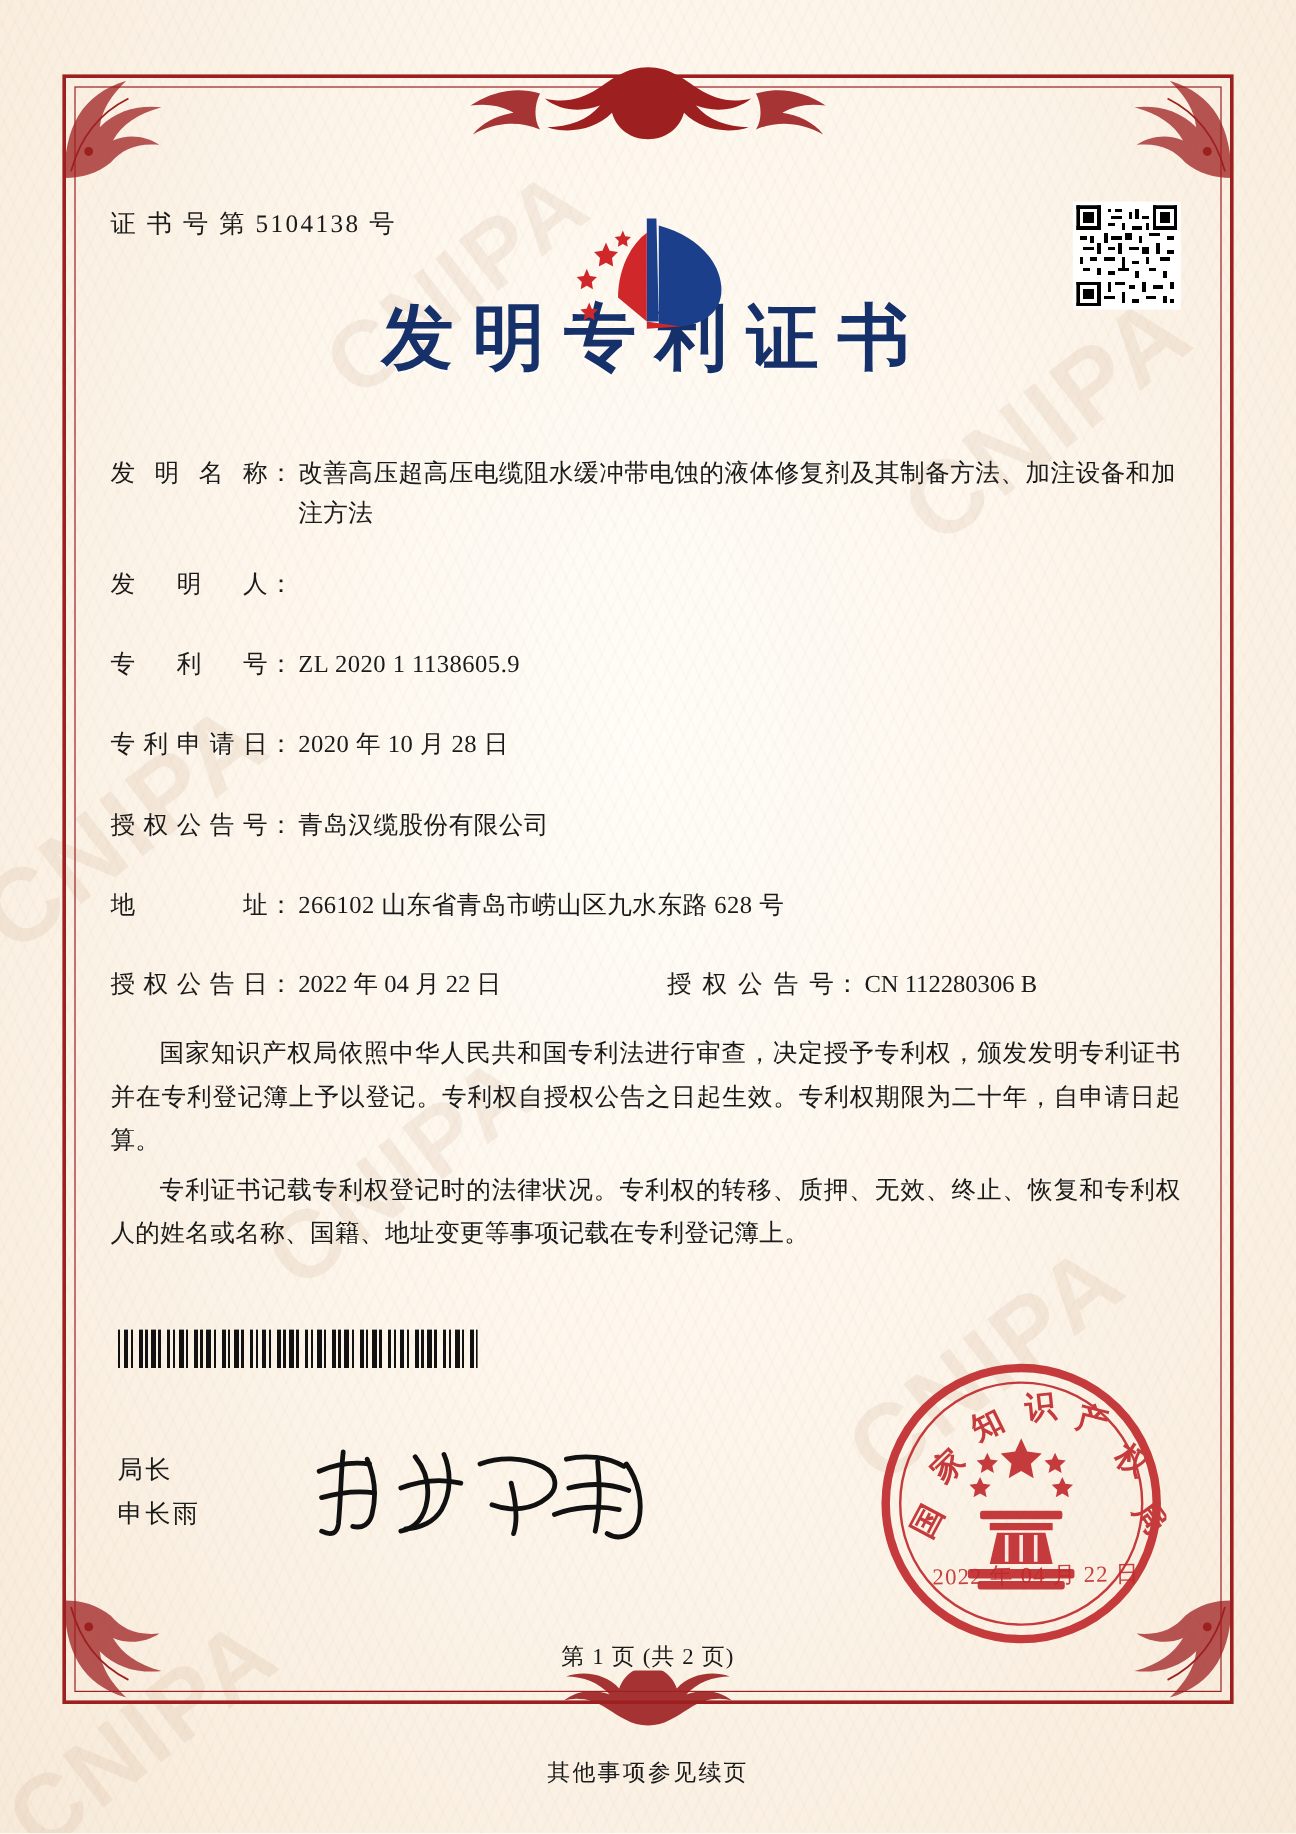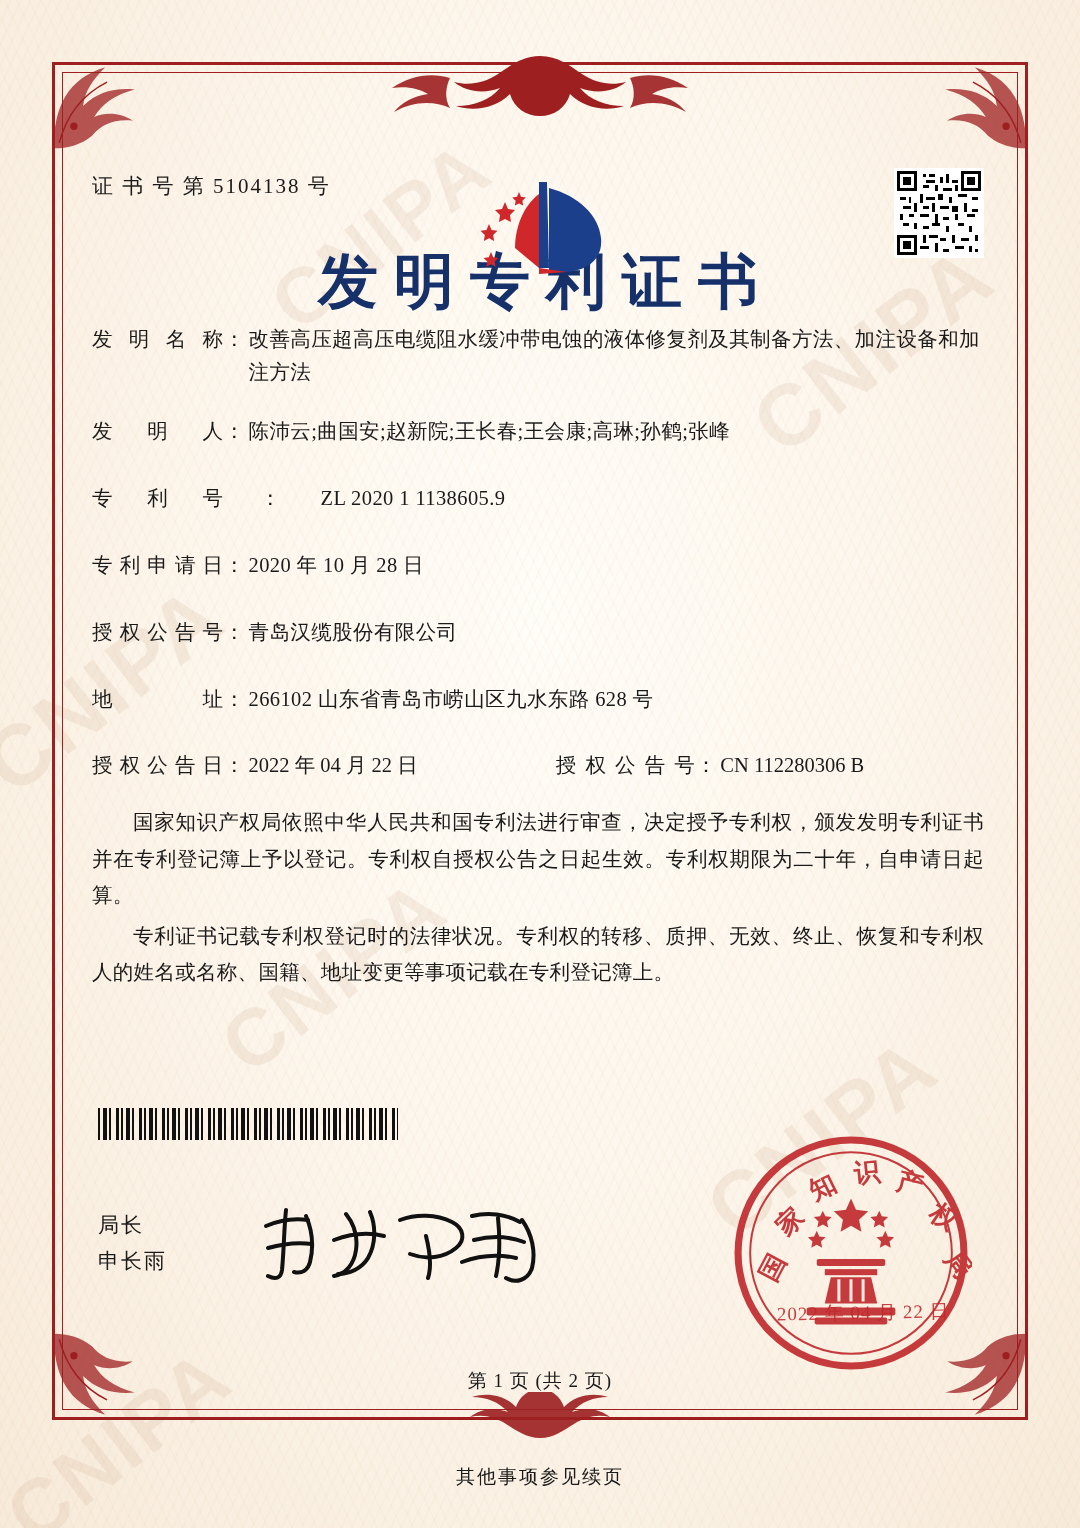--- a/index.html
+++ b/index.html
@@ -129,20 +129,21 @@
     font-size: 60px;
     font-weight: 700;
     letter-spacing: 16px;
     text-indent: 16px;
     color: #16306a;
     font-family: "DejaVu Serif", "Liberation Serif", serif;
     text-shadow: 0 1px 0 rgba(255,255,255,.7);
   }
 
   .fields {
+    margin-top: 56px;
     font-size: 20.5px;
     line-height: 1.6;
   }
   .field-row {
     display: flex;
     align-items: flex-start;
     margin-bottom: 26px;
   }
   .field-label {
     flex: 0 0 auto;
@@ -409,24 +410,23 @@
 
       <div class="field-row wide">
         <span class="field-label">发明名称</span>
         <span class="field-colon">：</span>
         <span class="field-value">改善高压超高压电缆阻水缓冲带电蚀的液体修复剂及其制备方法、加注设备和加注方法</span>
       </div>
 
       <div class="field-row">
         <span class="field-label">发明人</span>
         <span class="field-colon">：</span>
-        <span class="field-value">陈沛云;曲国安;赵新院;王长春;王会康;高琳;孙鹤;张峰</span>
-      </div>
-
-      <div class="field-row" style="margin-top:34px;gap:36px;">
+      </div>
+
+      <div class="field-row" style="margin-top:34px;">
         <span class="field-label">专利号</span>
         <span class="field-colon">：</span>
         <span class="field-value">ZL 2020 1 1138605.9</span>
       </div>
 
       <div class="field-row" style="margin-top:34px;">
         <span class="field-label">专利申请日</span>
         <span class="field-colon">：</span>
         <span class="field-value">2020 年 10 月 28 日</span>
       </div>

